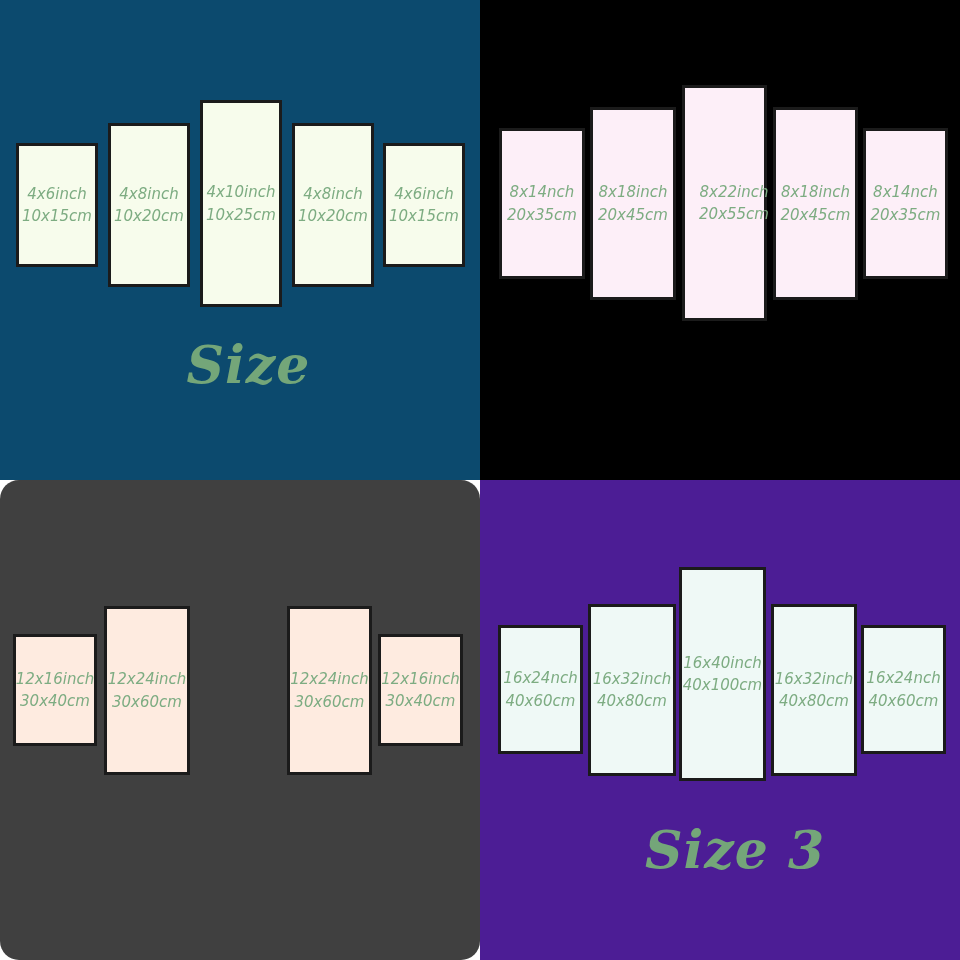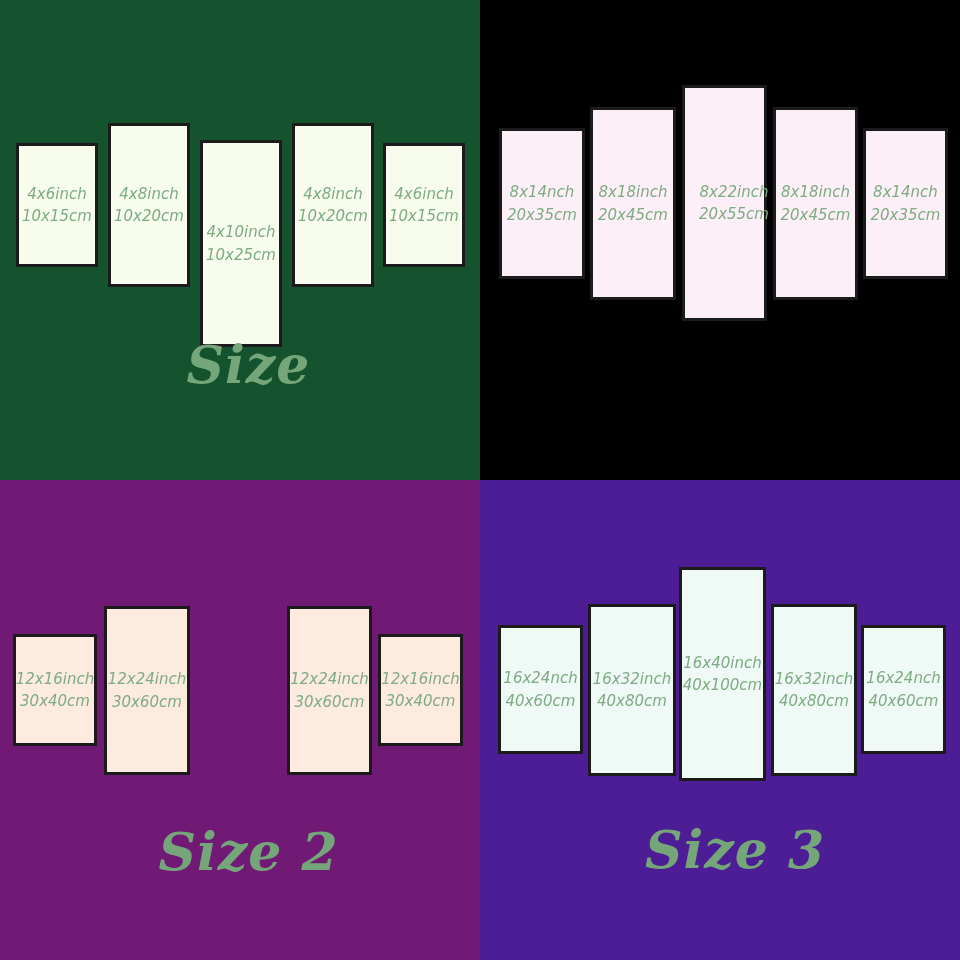--- a/index.html
+++ b/index.html
@@ -76,34 +76,34 @@
   .q3 .p2{left:199px;top:87px;width:87px;height:214px;}
   .q3 .p3{left:291px;top:124px;width:86px;height:172px;}
   .q3 .p4{left:381px;top:145px;width:85px;height:129px;}
   .q3 .quad-title{top:341px;margin-left:13px;}
 </style>
 </head>
 <body>
 
 <div class="canvas">
 
-  <section class="quadrant q0" style="background: #14532d;">
+  <section class="quadrant q0" style="background: #0c4a6e;">
     <div class="panel p0" style="background: rgb(247, 252, 236);">
       <div class="panel-label">
         <span>4x6inch</span>
         <span>10x15cm</span>
       </div>
     </div>
     <div class="panel p1" style="background: rgb(247, 252, 236);">
       <div class="panel-label">
         <span>4x8inch</span>
         <span>10x20cm</span>
       </div>
     </div>
-    <div class="panel p2" style="background: rgb(247, 252, 236); margin-top: 40px;">
+    <div class="panel p2" style="background: rgb(247, 252, 236);">
       <div class="panel-label">
         <span>4x10inch</span>
         <span>10x25cm</span>
       </div>
     </div>
     <div class="panel p3" style="background: rgb(247, 252, 236);">
       <div class="panel-label">
         <span>4x8inch</span>
         <span>10x20cm</span>
       </div>
@@ -143,21 +143,21 @@
       </div>
     </div>
     <div class="panel p4" style="background: rgb(253, 239, 248);">
       <div class="panel-label">
         <span>8x14nch</span>
         <span>20x35cm</span>
       </div>
     </div>
   </section>
 
-  <section class="quadrant q2" style="background: #701a75;">
+  <section class="quadrant q2" style="background: #404040; border-radius: 19px;">
     <div class="panel p0" style="background: rgb(254, 235, 224);">
       <div class="panel-label">
         <span>12x16inch</span>
         <span>30x40cm</span>
       </div>
     </div>
     <div class="panel p1" style="background: rgb(254, 235, 224);">
       <div class="panel-label">
         <span>12x24inch</span>
         <span>30x60cm</span>
@@ -168,21 +168,20 @@
         <span>12x24inch</span>
         <span>30x60cm</span>
       </div>
     </div>
     <div class="panel p4" style="background: rgb(254, 235, 224);">
       <div class="panel-label">
         <span>12x16inch</span>
         <span>30x40cm</span>
       </div>
     </div>
-    <h2 class="quad-title">Size 2</h2>
   </section>
 
   <section class="quadrant q3" style="background: #4c1d95;">
     <div class="panel p0" style="background: rgb(239, 249, 246);">
       <div class="panel-label">
         <span>16x24nch</span>
         <span>40x60cm</span>
       </div>
     </div>
     <div class="panel p1" style="background: rgb(239, 249, 246);">

